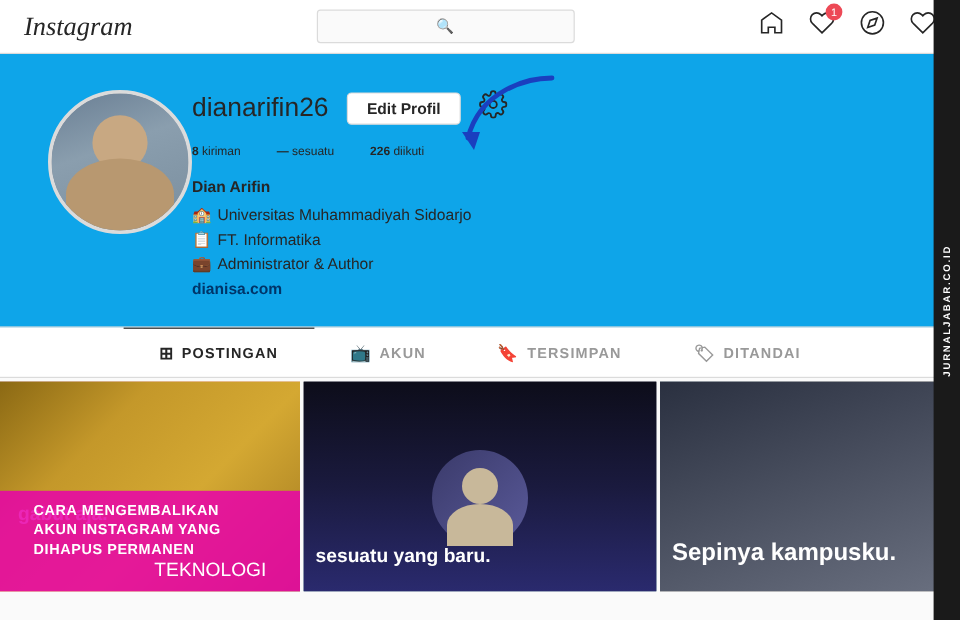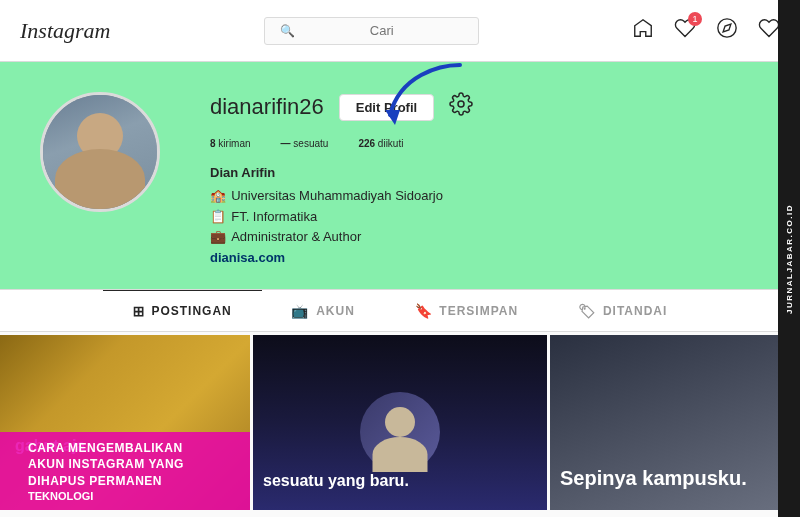--- a/index.html
+++ b/index.html
@@ -9,21 +9,21 @@
       font-family: -apple-system, BlinkMacSystemFont, 'Segoe UI', Arial, sans-serif;
       background: #fafafa;
       overflow: hidden;
       position: relative;
     }
 
     
     .top-nav {
       background: #fff;
       border-bottom: 1px solid #dbdbdb;
-      height: 62px;
+      height: 45px;
       display: flex;
       align-items: center;
       justify-content: space-between;
       padding: 0 20px;
       position: relative;
       z-index: 10;
     }
     .logo {
       font-family: 'Palatino Linotype', 'Book Antiqua', Palatino, serif;
       font-size: 22px;
@@ -73,24 +73,23 @@
       width: 14px;
       height: 14px;
       font-size: 9px;
       display: flex;
       align-items: center;
       justify-content: center;
     }
 
     
     .profile-section {
-      background: #86efac;
+      background: #0ea5e9;
       padding: 30px 40px 20px 40px;
       display: flex;
-      gap: 50px;
       align-items: flex-start;
       border-bottom: 1px solid #dbdbdb;
     }
     .avatar-container {
       flex-shrink: 0;
     }
     .avatar {
       width: 120px;
       height: 120px;
       border-radius: 50%;
@@ -260,24 +259,25 @@
     }
     .banner-title {
       font-size: 12px;
       font-weight: 900;
       color: #fff;
       text-transform: uppercase;
       letter-spacing: 0.5px;
       line-height: 1.4;
     }
     .banner-tag {
-      font-size: 11px;
-      font-weight: 700;
+      font-size: 16px;
+      font-weight: 400;
       color: #fff;
       text-transform: uppercase;
+      text-align: right;
     }
 
     
     .post-text {
       position: absolute;
       bottom: 15px;
       left: 10px;
       right: 10px;
       color: #fff;
       font-size: 16px;
@@ -321,21 +321,20 @@
       transform: rotate(180deg);
     }
   </style>
 </head>
 <body>
 
 <div class="top-nav">
   <div class="logo">Instagram</div>
   <div class="search-bar">
     <span style="color:#999;font-size:12px;">🔍</span>
-    <input type="text" placeholder="Cari" style="">
   </div>
   <div class="nav-icons">
     <div class="nav-icon">
       <svg width="22" height="22" viewBox="0 0 24 24" fill="none" stroke="#262626" stroke-width="1.5">
         <path d="M3 9.5L12 3l9 6.5V21H15v-5h-6v5H3z"></path>
       </svg>
     </div>
     <div class="nav-icon">
       <svg width="22" height="22" viewBox="0 0 24 24" fill="none" stroke="#262626" stroke-width="1.5">
         <path d="M20.84 4.61a5.5 5.5 0 0 0-7.78 0L12 5.67l-1.06-1.06a5.5 5.5 0 0 0-7.78 7.78l1.06 1.06L12 21.23l7.78-7.78 1.06-1.06a5.5 5.5 0 0 0 0-7.78z"></path>

